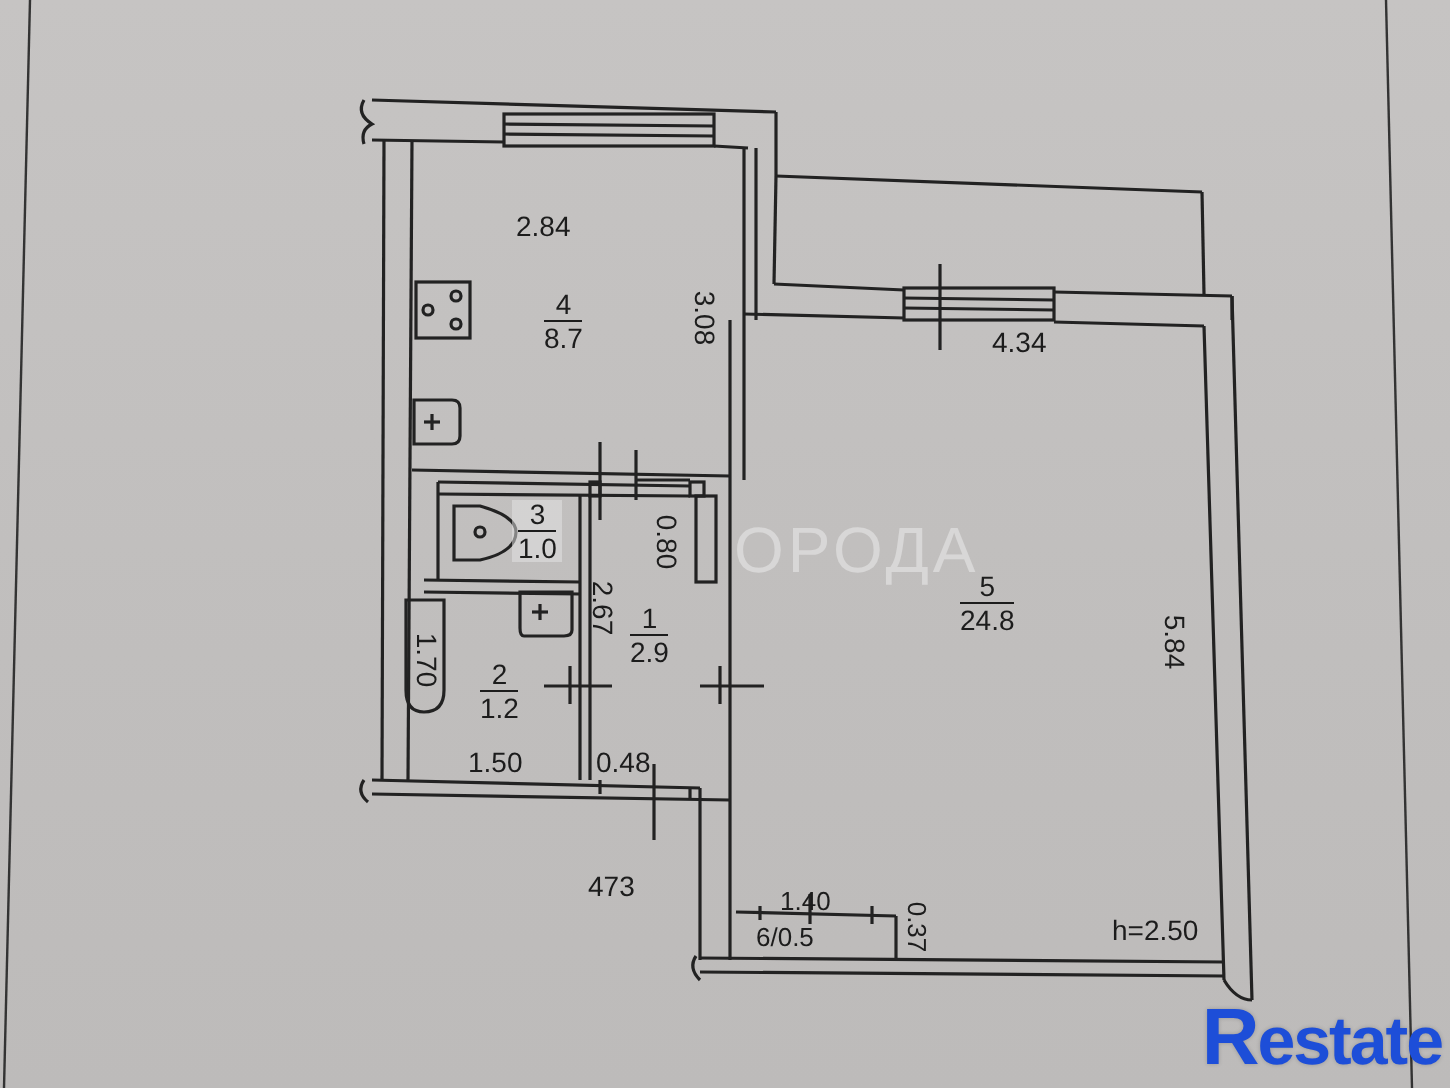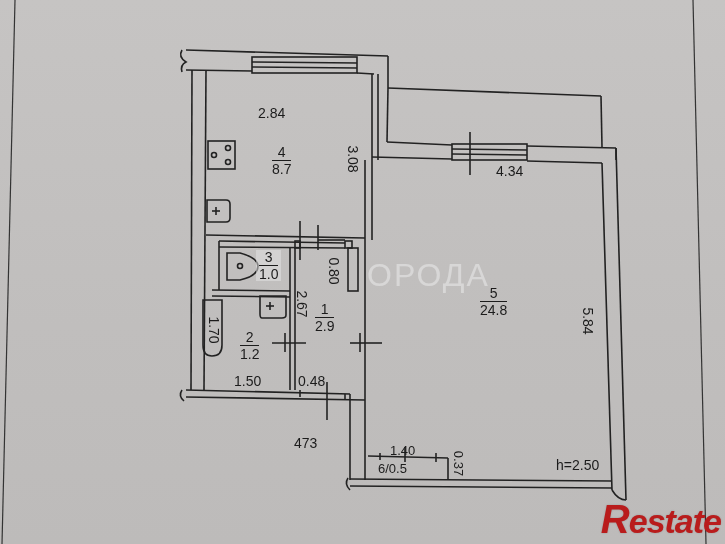--- a/index.html
+++ b/index.html
@@ -5,21 +5,21 @@
   html, body { margin:0; padding:0; }
   body { width:725px; height:544px; overflow:hidden; background:#c3c1c0; font-family:"Liberation Sans", sans-serif; position:relative; }
   .paper { position:absolute; inset:0; background:linear-gradient(180deg,#c6c4c3 0%,#c0bebd 60%,#bdbbba 100%); }
   svg.plan { position:absolute; left:0; top:0; }
   .lbl { position:absolute; font-size:14px; color:#1c1c1c; line-height:1; white-space:nowrap; letter-spacing:0; }
   .vert { transform:rotate(90deg); transform-origin:center center; }
   .room-num { position:absolute; font-size:14px; color:#1c1c1c; text-align:center; line-height:1; }
   .room-num .n { display:block; border-bottom:1.5px solid #1c1c1c; padding:0 3px 1px; }
   .room-num .a { display:block; padding-top:1px;text-align:center; }
   .wm { position:absolute; font-size:32px; color:rgba(235,235,235,0.55); letter-spacing:2px; }
-  .logo { position:absolute; right:4px; bottom:2px; color:#b91c1c; font-size:34px; font-style:italic; font-weight:bold; letter-spacing:-1px; text-shadow:0 0 2px rgba(0,0,0,0.2); }
+  .logo { position:absolute; right:4px; bottom:2px; color:#1d4ed8; font-size:34px; font-weight:bold; letter-spacing:-1px; text-shadow:0 0 2px rgba(0,0,0,0.2); }
   .logo .r { font-size:40px; }
 </style>
 </head>
 <body>
 
 <div class="paper"></div>
 
 <svg class="plan" width="725" height="544" viewBox="0 0 725 544">
   <g stroke="#222" stroke-width="1.6" fill="none">
 

